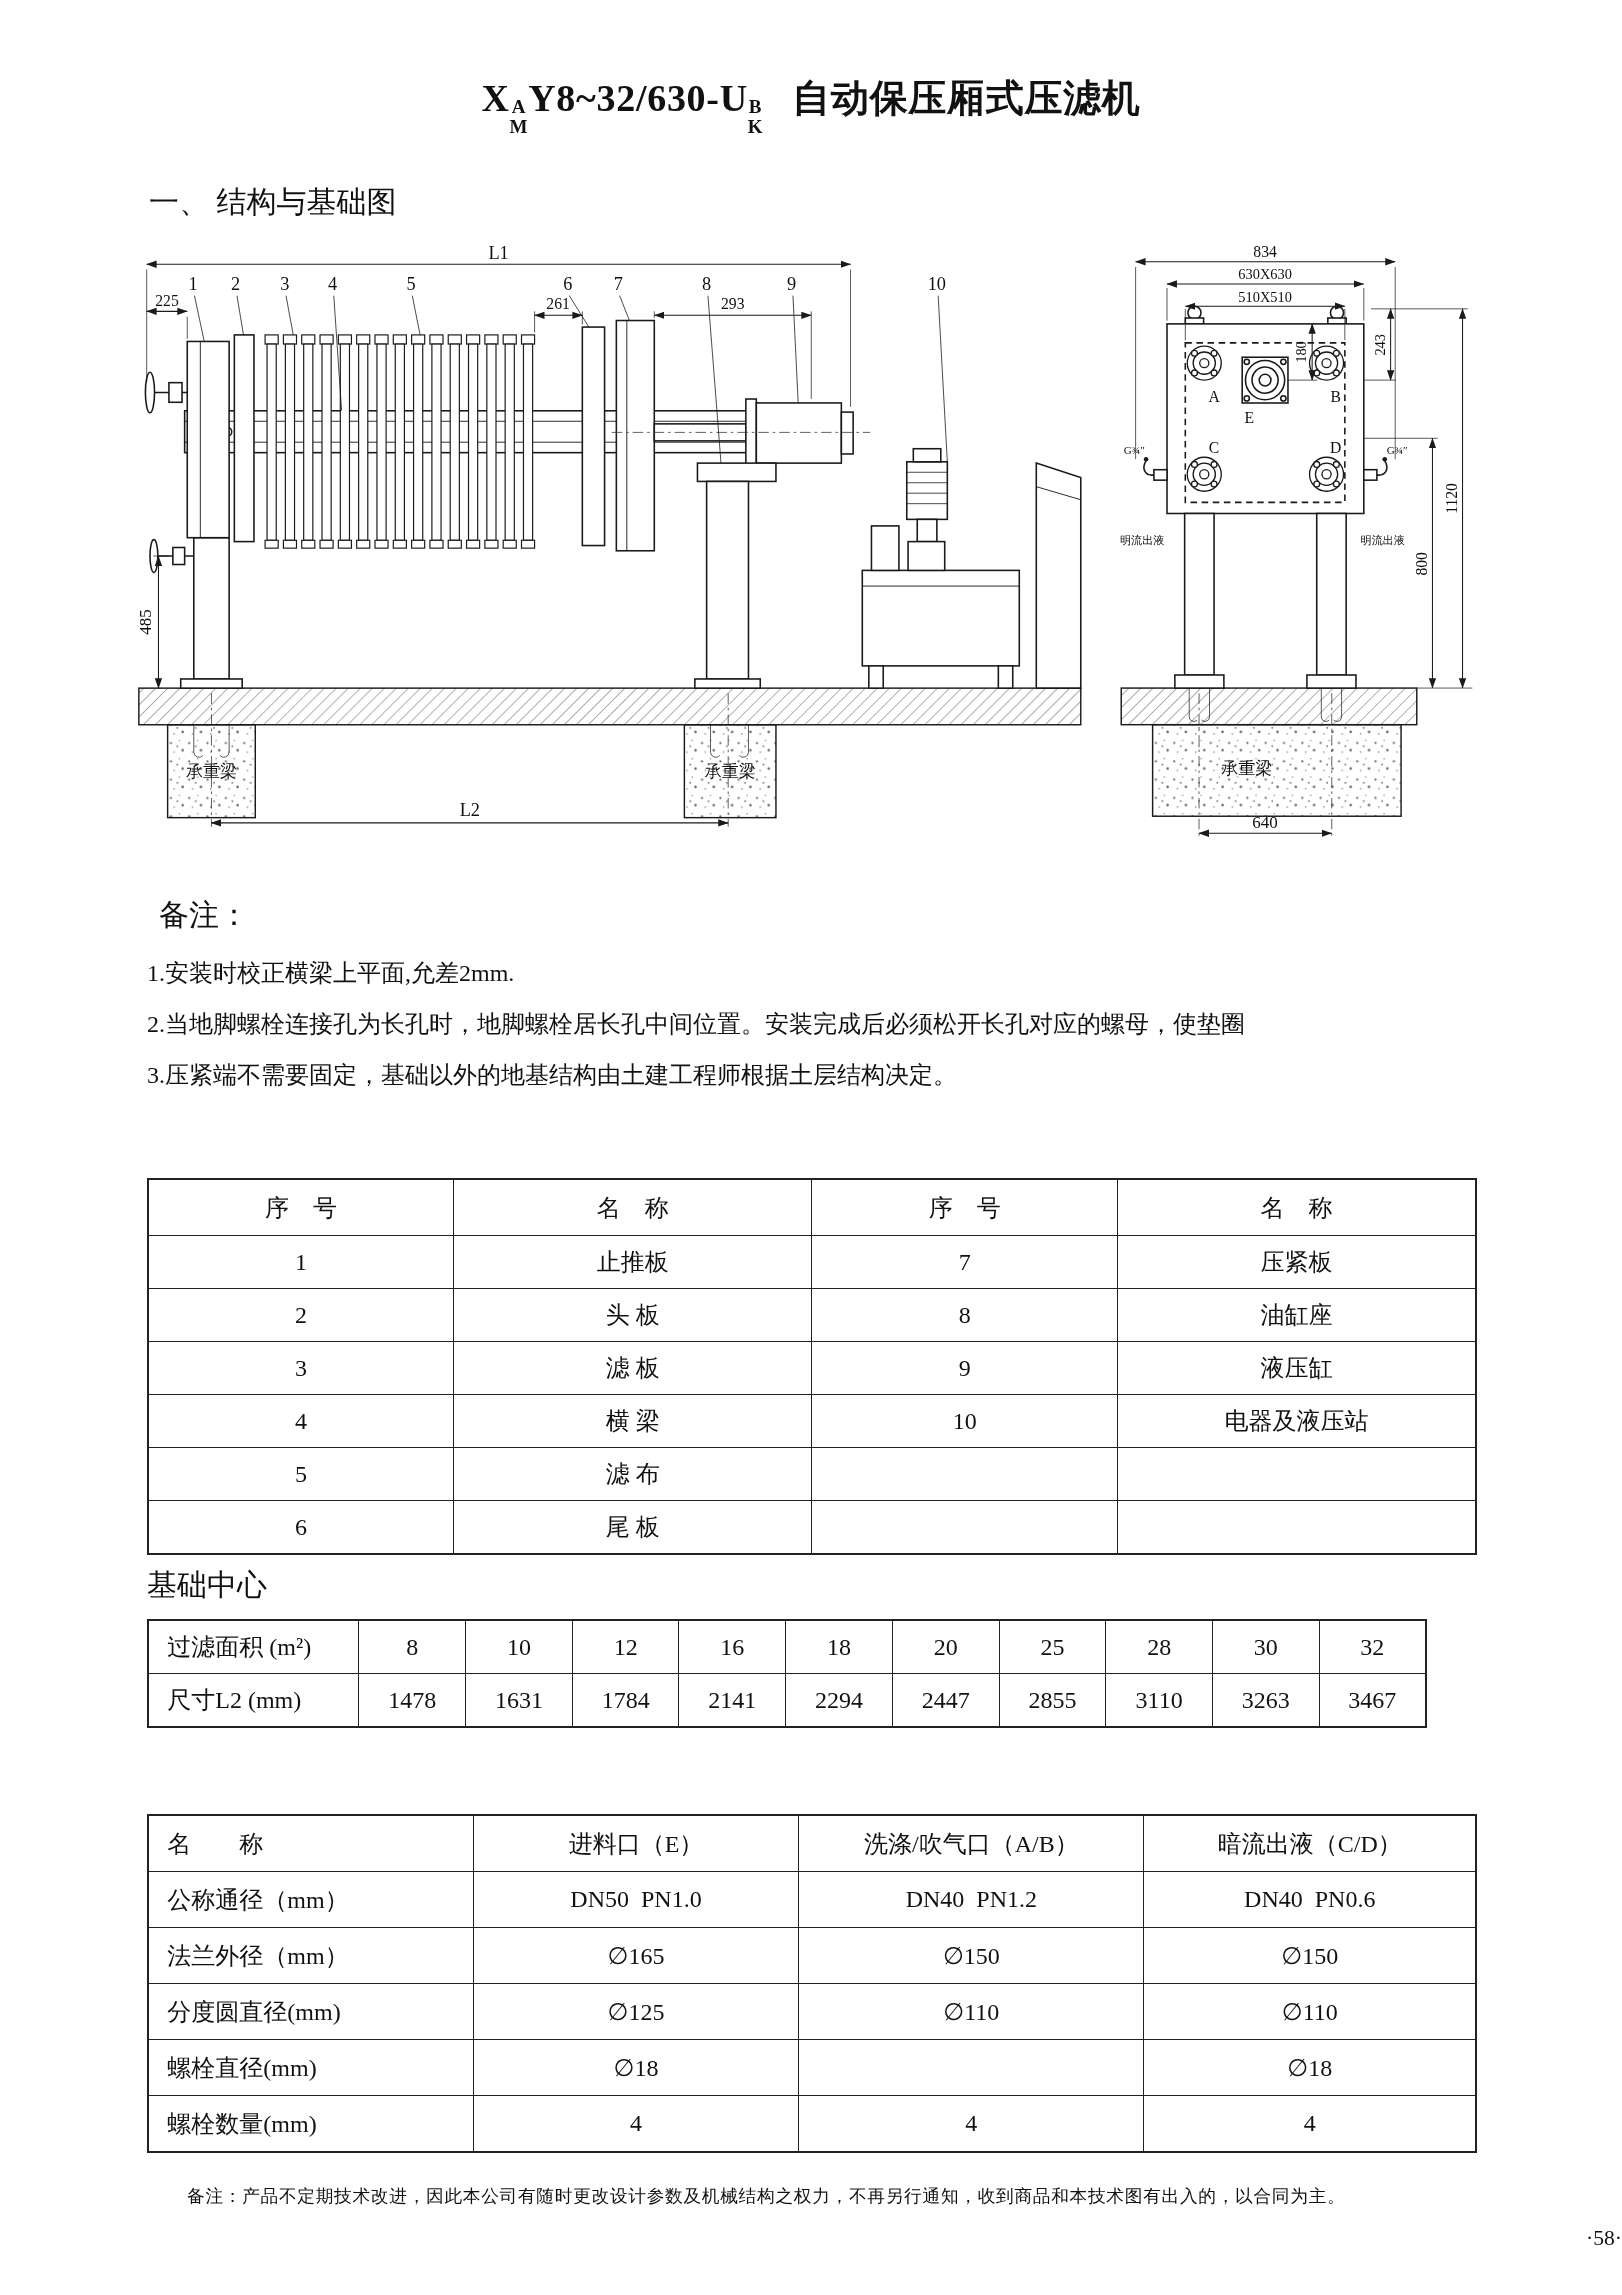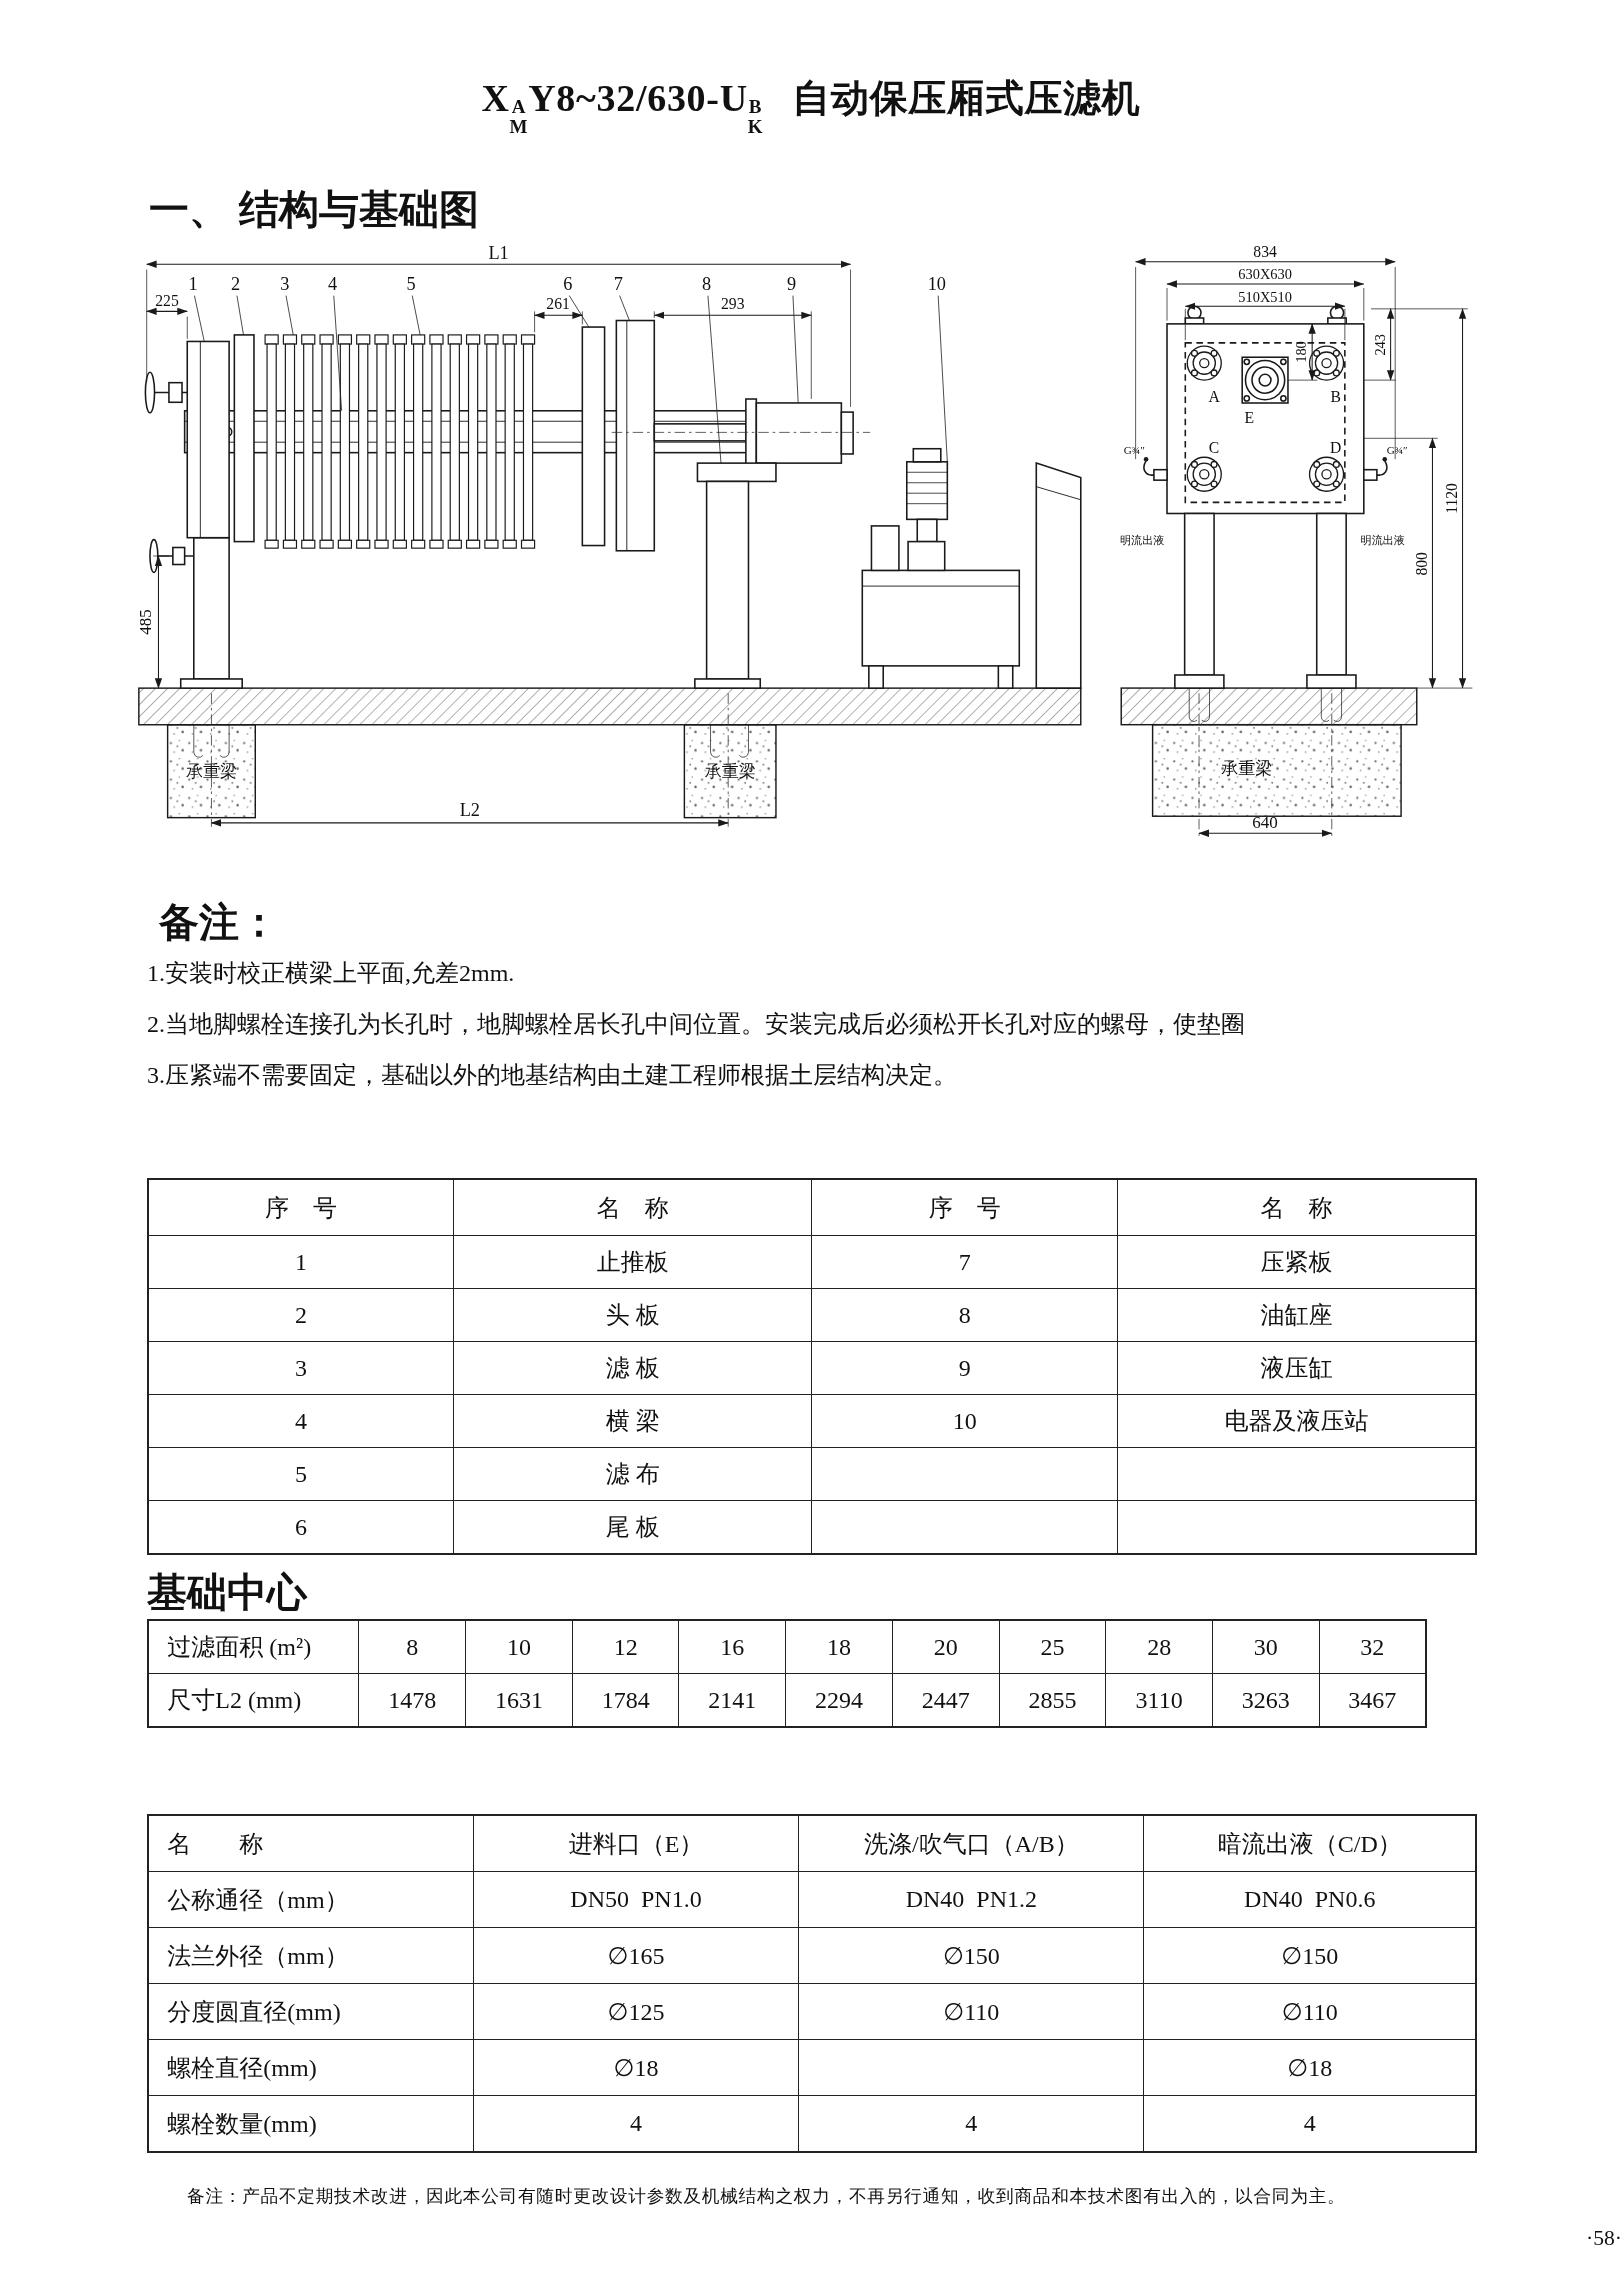--- a/index.html
+++ b/index.html
@@ -2,21 +2,21 @@
 <html style="font-size:10.5px"><head>
 <meta charset="utf-8">
 <style>
   html,body{margin:0;padding:0;background:#e8e8e8;}
   .page{position:relative;width:1622px;height:2295px;background:#ffffff;overflow:hidden;
         font-family:"Liberation Serif","DejaVu Serif",serif;color:#111;}
   .abs{position:absolute;}
   .title{top:73px;left:0;width:1622px;text-align:center;font-size:38px;font-weight:bold;letter-spacing:0.7px;}
   .stk{display:inline-flex;flex-direction:column;align-items:center;font-size:0.5em;line-height:1.05;vertical-align:-0.12em;}
   .title-name{margin-left:29px;}
-  .h2{font-size:40px;font-weight:bold;}
+  .h2{font-size:30px;font-weight:normal;}
   .sec1{top:182px;left:149px;}
   .drawing{top:243px;left:131px;width:1420px;height:612px;}
   .svg-left{position:absolute;left:0;top:0;}
   .svg-right{position:absolute;left:985px;top:0;}
   svg text{font-family:"Liberation Serif","DejaVu Serif",serif;fill:#111;}
   .t17{font-size:17px;} .t22{font-size:22px;} .t24{font-size:24px;} .t26{font-size:26px;} .t28{font-size:28px;}
   .dim{stroke:#1a1a1a;stroke-width:1.6;fill:none;}
   .ext{stroke:#1a1a1a;stroke-width:1.1;fill:none;}
   .ldr{stroke:#1a1a1a;stroke-width:1.2;fill:none;}
   .cl{fill:#fff;stroke:#1a1a1a;stroke-width:2.4;}

